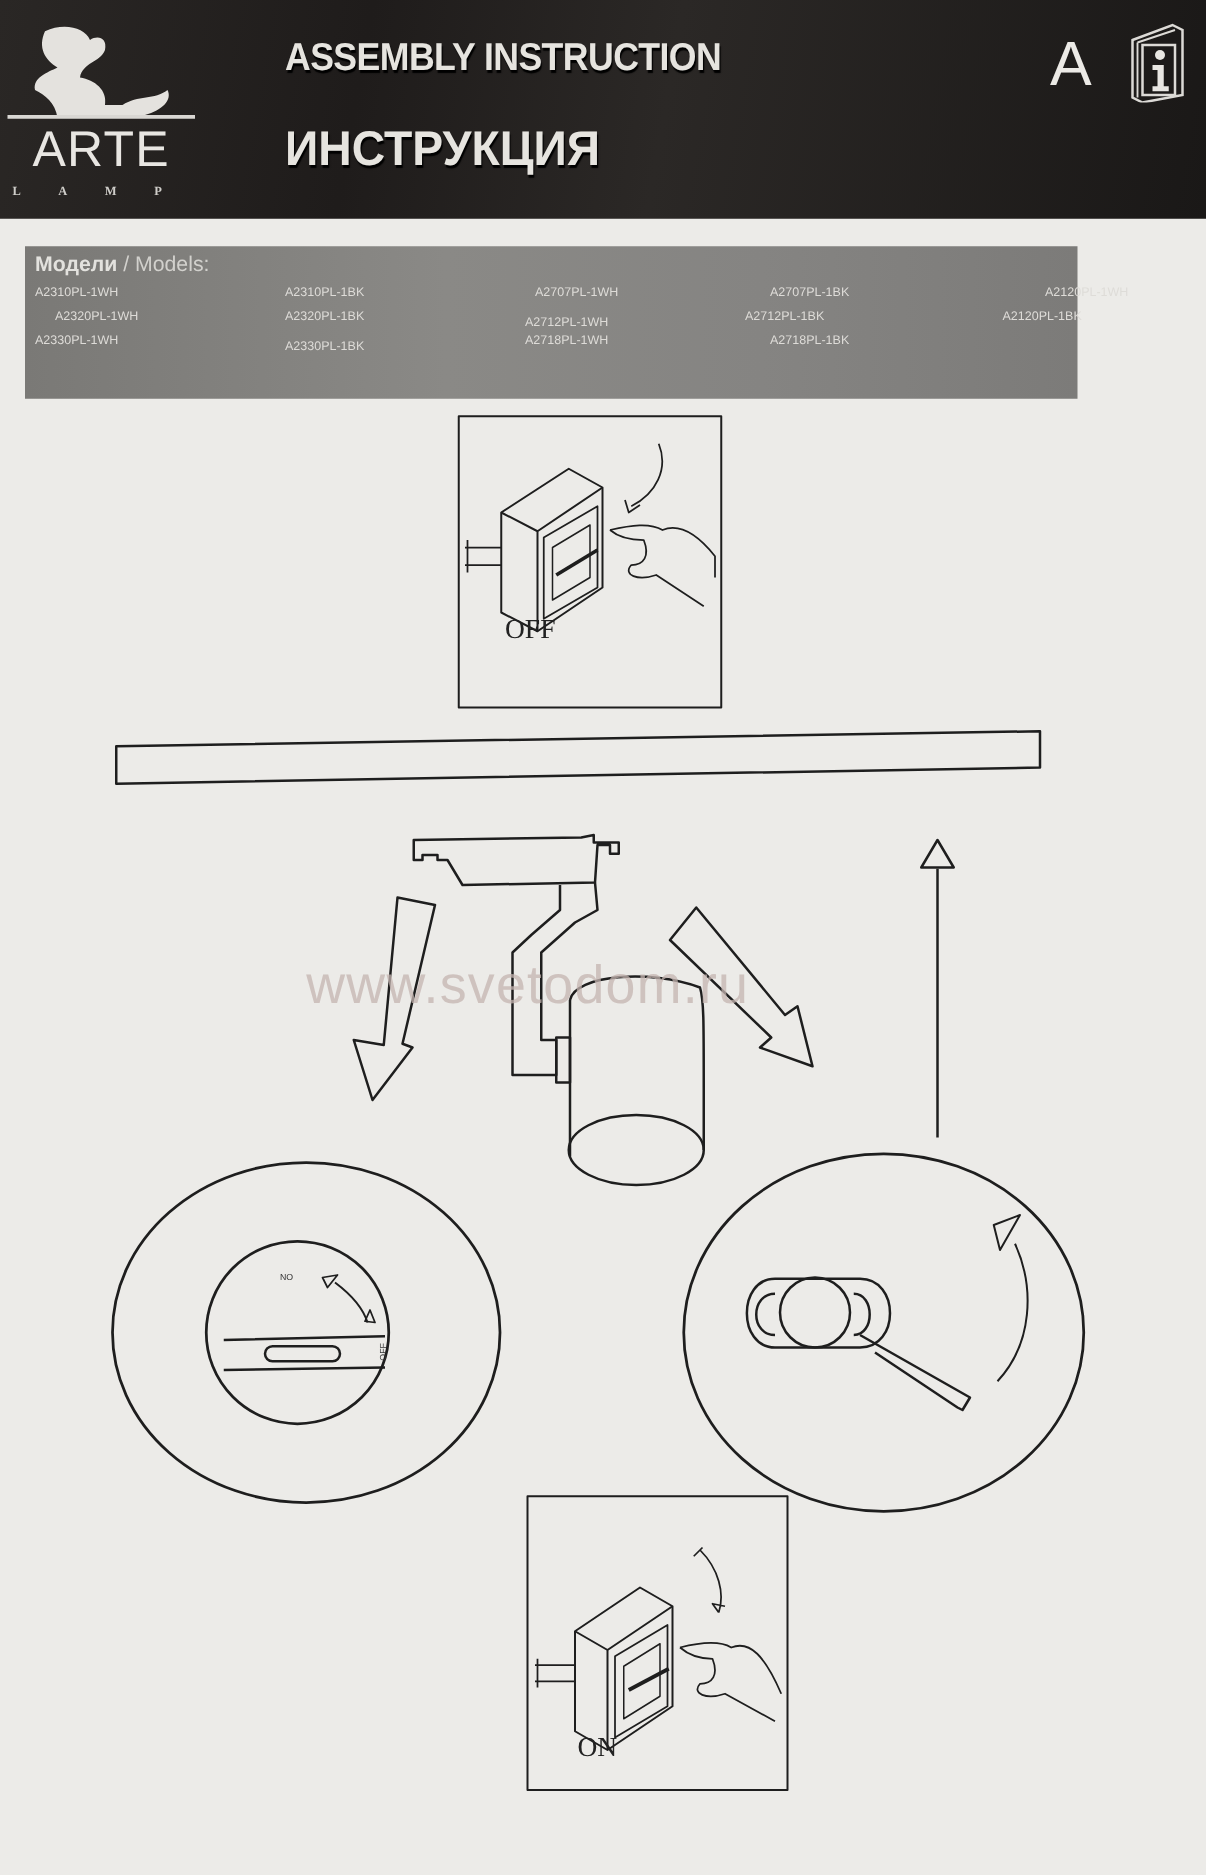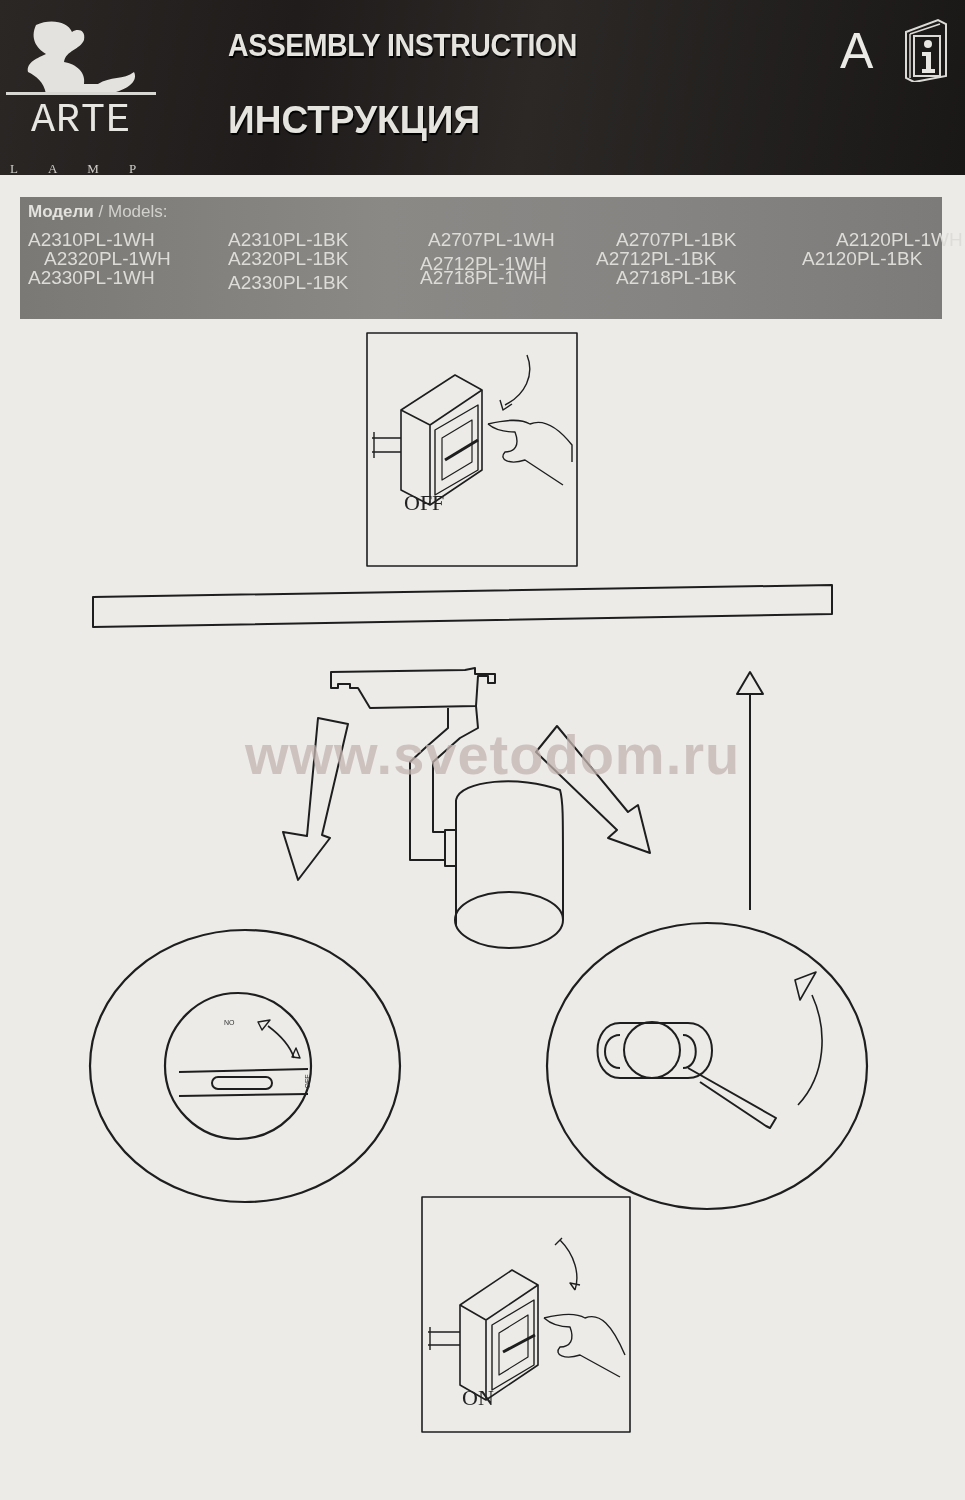--- a/index.html
+++ b/index.html
@@ -8,27 +8,27 @@
     background: #ecebe8;
     font-family: "Liberation Sans", sans-serif;
   }
   .header {
     position: absolute; left: 0; top: 0; width: 965px; height: 175px;
     background: linear-gradient(100deg, #2a2725 0%, #1f1c1b 30%, #2b2826 55%, #1a1817 100%);
   }
   .logo { position: absolute; left: 6px; top: 10px; width: 160px; height: 155px; }
   .logo-word {
     position: absolute; left: 6px; top: 98px; width: 150px; text-align: center;
-    font-family: Liberation Mono, monospace; font-size: 40px; color: #e8e6e2;
+    font-family: Liberation Sans, sans-serif; font-size: 40px; color: #e8e6e2;
     letter-spacing: 1px;
   }
   .logo-sub {
-    position: absolute; left: 10px; top: 161px; width: 150px;
-    font-family: "Liberation Serif", serif; font-size: 13px; color: #cfcdc9;
-    letter-spacing: 30px; font-weight: normal;
+    position: absolute; left: 10px; top: 148px; width: 150px;
+    font-family: "Liberation Serif", serif; font-size: 10px; color: #cfcdc9;
+    letter-spacing: 30px; font-weight: bold;
   }
   .logo-rule { position: absolute; left: 6px; top: 92px; width: 150px; height: 3px; background: #d9d7d3; }
   .title-en {
     position: absolute; left: 228px; top: 28px;
     font-size: 31px; font-weight: bold; color: #e6e4df; letter-spacing: -0.5px;
     transform: scaleX(0.92); transform-origin: left;
     text-shadow: 1px 2px 1px #000;
   }
   .title-ru {
     position: absolute; left: 228px; top: 98px;
@@ -36,40 +36,40 @@
     transform: scaleX(0.95); transform-origin: left;
     text-shadow: 1px 2px 1px #000;
   }
   .lang-a {
     position: absolute; left: 840px; top: 22px;
     font-size: 50px; color: #eceae6;
   }
   .info-book { position: absolute; left: 900px; top: 12px; width: 50px; height: 70px; }
 
   .models-panel {
-    position: absolute; left: 20px; top: 197px; width: 922px; height: 122px;
+    position: absolute; left: 20px; top: 197px; width: 842px; height: 122px;
     background: linear-gradient(90deg, #7a7976 0%, #8a8986 40%, #858482 70%, #7c7b79 100%);
   }
   .models-heading {
     position: absolute; left: 8px; top: 5px; font-size: 17px; color: #d2d1cd;
   }
   .models-heading b { color: #e3e2de; }
   .model {
-    position: absolute; font-size: 19px; color: #dedcd8; white-space: nowrap;
+    position: absolute; font-size: 10px; color: #dedcd8; white-space: nowrap;
   }
 
   .diagram { position: absolute; left: 0; top: 0; width: 965px; height: 1500px; }
 
   .switch-caption {
     position: absolute; font-family: "Liberation Serif", serif;
     font-size: 22px; color: #222;
   }
   .watermark {
-    position: absolute; left: 245px; top: 722px;
-    font-size: 56px; font-weight: bold; color: rgba(196,180,176,0.75);
+    position: absolute; left: 245px; top: 764px;
+    font-size: 43px; font-weight: normal; color: rgba(196,180,176,0.75);
     letter-spacing: 1px;
   }
 </style>
 </head>
 <body>
 
 <div class="header">
   <svg class="logo" viewBox="0 0 160 155">
     <path d="M30 15 C45 8 62 12 66 22 C72 18 80 20 78 30 C74 40 60 40 58 52 C70 54 80 62 78 74 L92 74 C104 66 118 70 128 62 C132 70 124 78 110 82 L40 84 C38 72 30 66 22 62 C20 52 32 48 40 44 C30 38 24 28 30 15 Z" fill="#e4e2de"></path>
   </svg>

